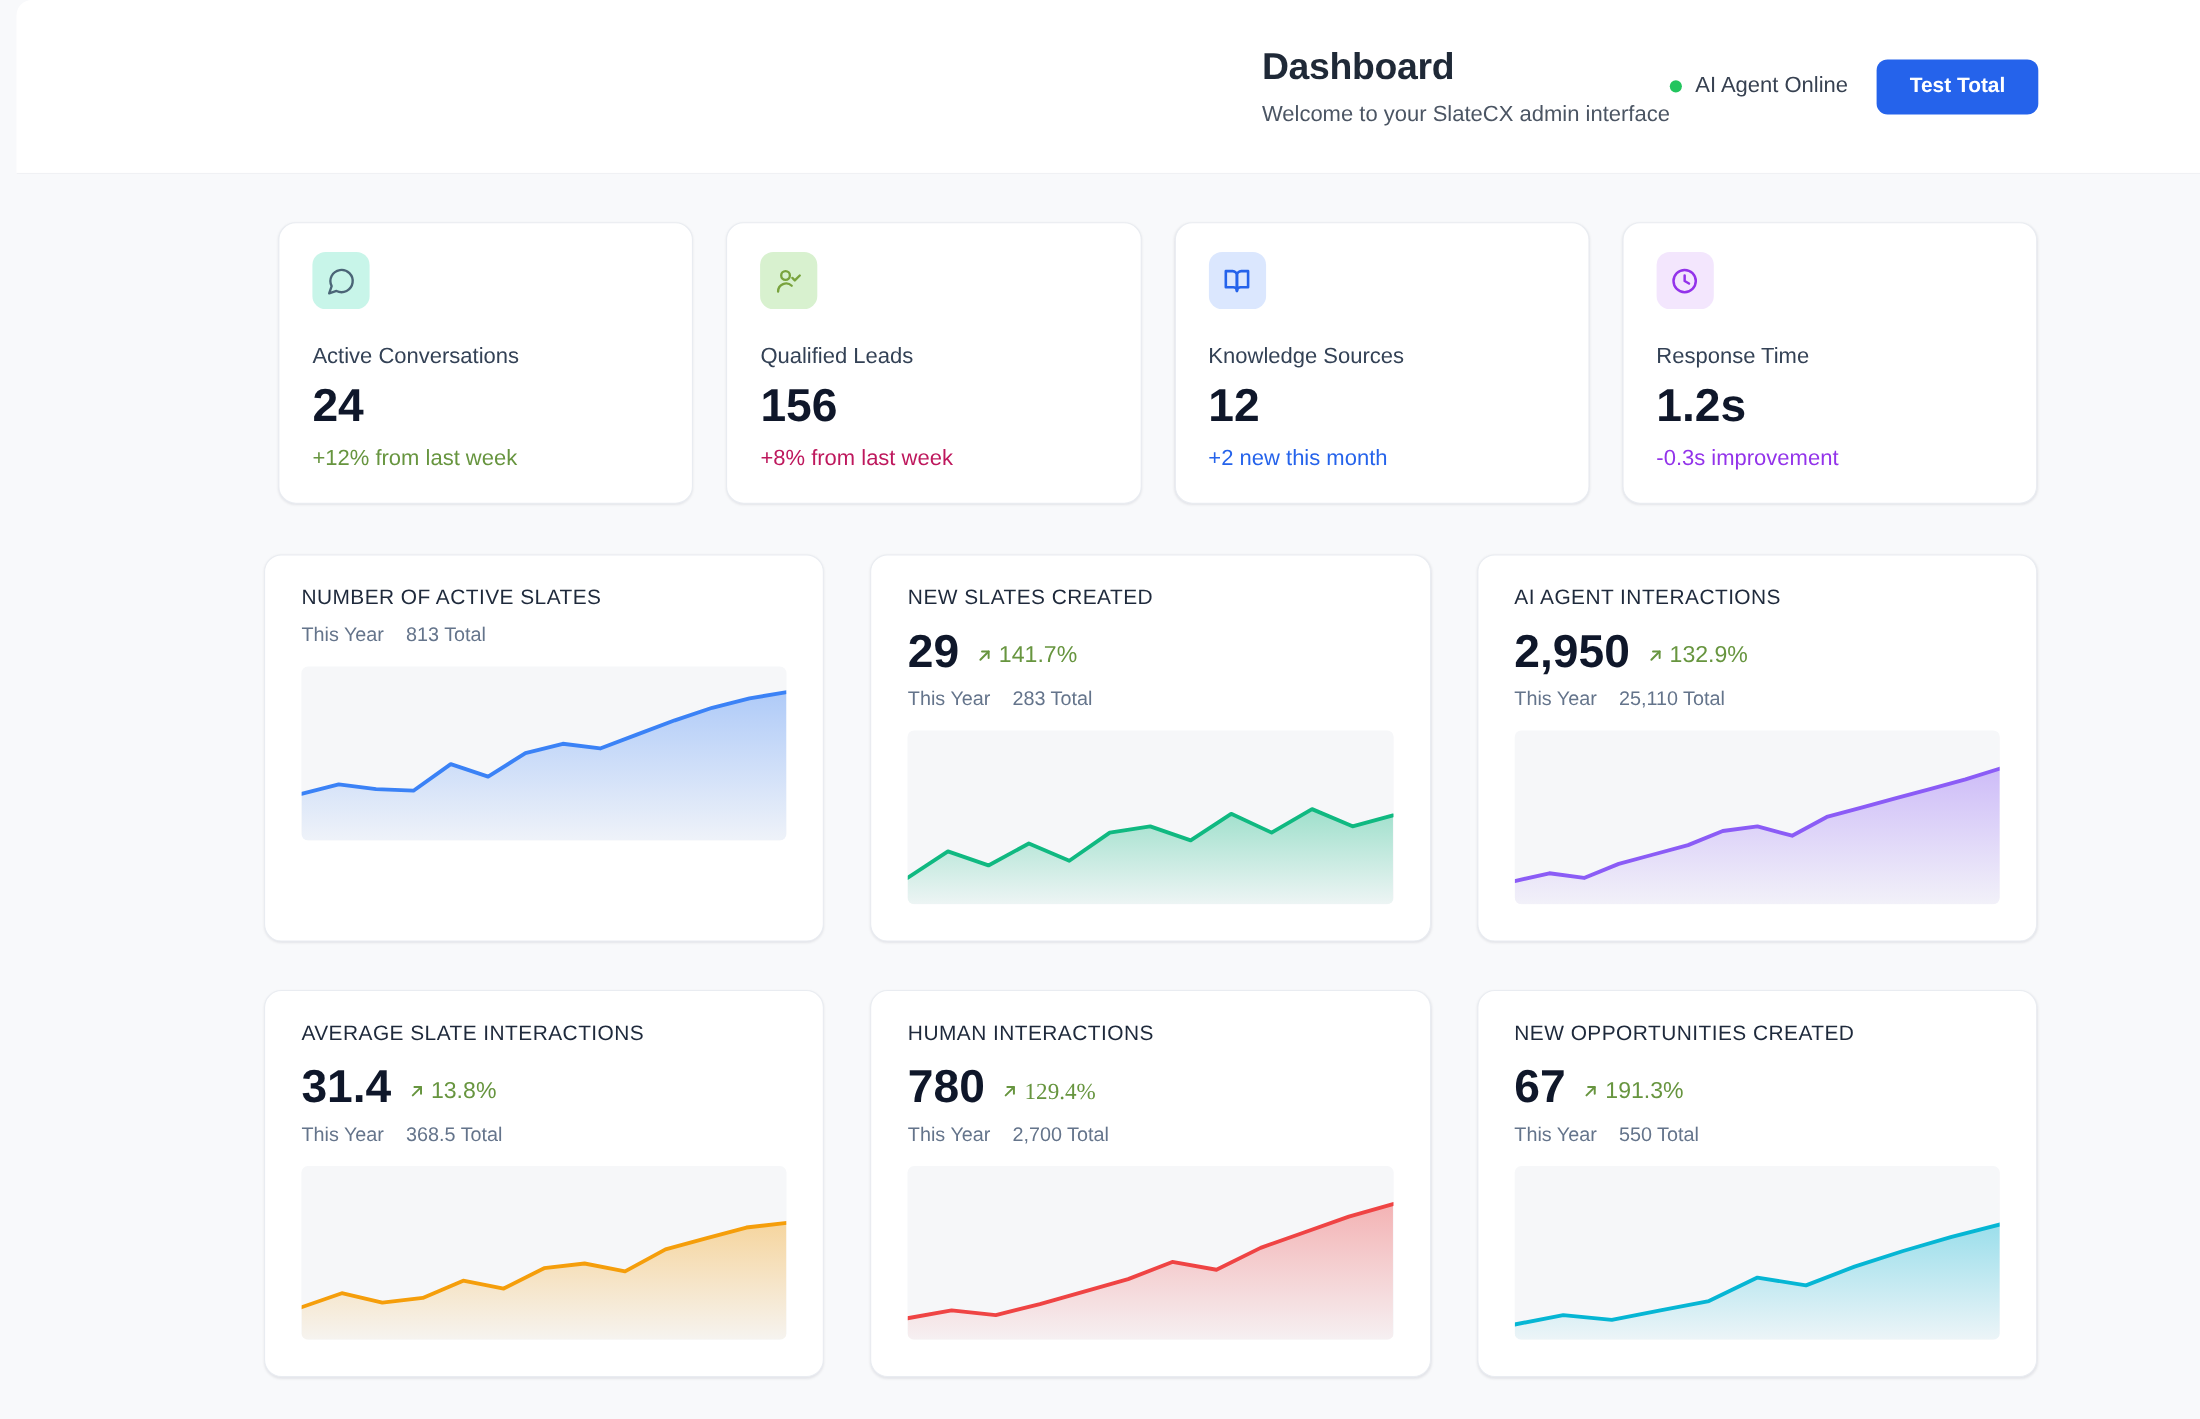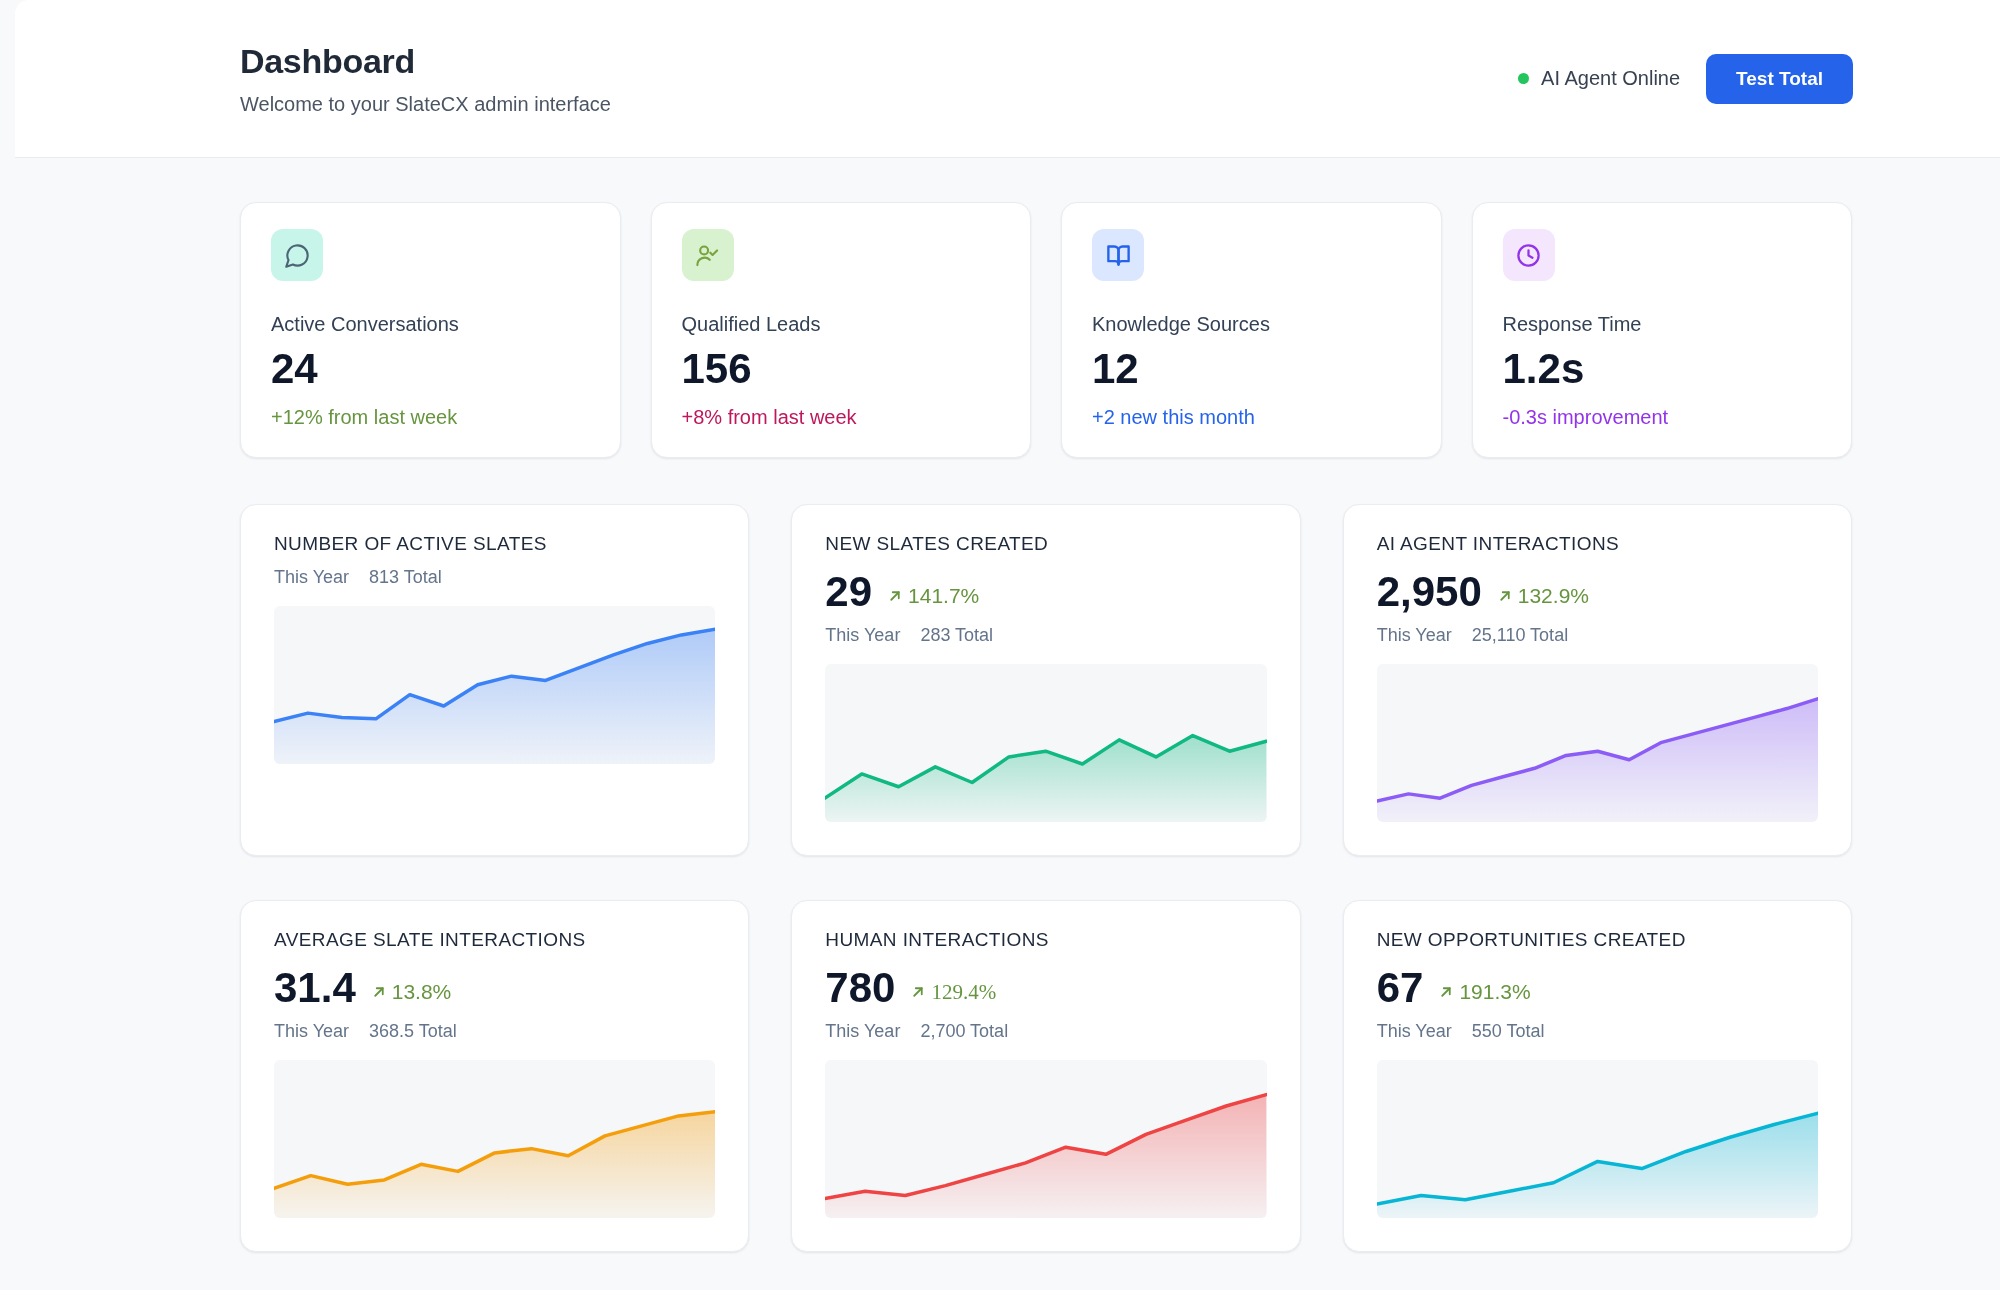--- a/index.html
+++ b/index.html
@@ -6,37 +6,37 @@
   html,body { width:2000px; height:1290px; }
   body {
     font-family:"Liberation Sans","DejaVu Sans",sans-serif;
     background:#f8f9fb; color:#0f172a; overflow:hidden; position:relative;
   }
   
   .header {
     position:absolute; left:15px; top:0; right:0; height:158px;
     background:#ffffff; border-bottom:1px solid #e9ecef;
     border-radius:14px 0 0 0;
-    display:flex; align-items:center; justify-content:space-between;
+    display:flex; align-items:center; justify-content:flex-end;
     padding:0 147px 0 225px;
   }
   .page-title { font-size:34px; font-weight:700; color:#1f2937; letter-spacing:-0.3px; }
   .page-subtitle { font-size:20px; color:#4b5563; margin-top:12px; }
   .header-right { display:flex; align-items:center; gap:26px; }
   .status { display:flex; align-items:center; gap:12px; }
   .status-dot { width:11px; height:11px; border-radius:50%; }
   .status-label { font-size:20px; color:#374151; }
   .btn-primary {
     border:none; cursor:pointer; color:#ffffff; font-weight:700; font-size:19px;
     padding:14px 30px; border-radius:10px;
     font-family:"Liberation Sans","DejaVu Sans",sans-serif;
   }
   
   .main { position:absolute; left:240px; top:158px; width:1612px; padding-top:44px; }
-  .stat-grid { display:grid; grid-template-columns:repeat(4,1fr); gap:30px; }
+  .stat-grid { display:grid; grid-template-columns:repeat(4,1fr); gap:30px;margin-left:13px; }
   .card {
     background:#ffffff; border:1px solid #e9ecf1; border-radius:16px;
     box-shadow:0 1px 3px rgba(16,24,40,.05), 0 1px 2px rgba(16,24,40,.04);
   }
   .stat-card { padding:26px 30px 28px; }
   .icon-box {
     width:52px; height:52px; border-radius:12px;
     display:flex; align-items:center; justify-content:center;
   }
   .icon-box svg { width:27px; height:27px; }

